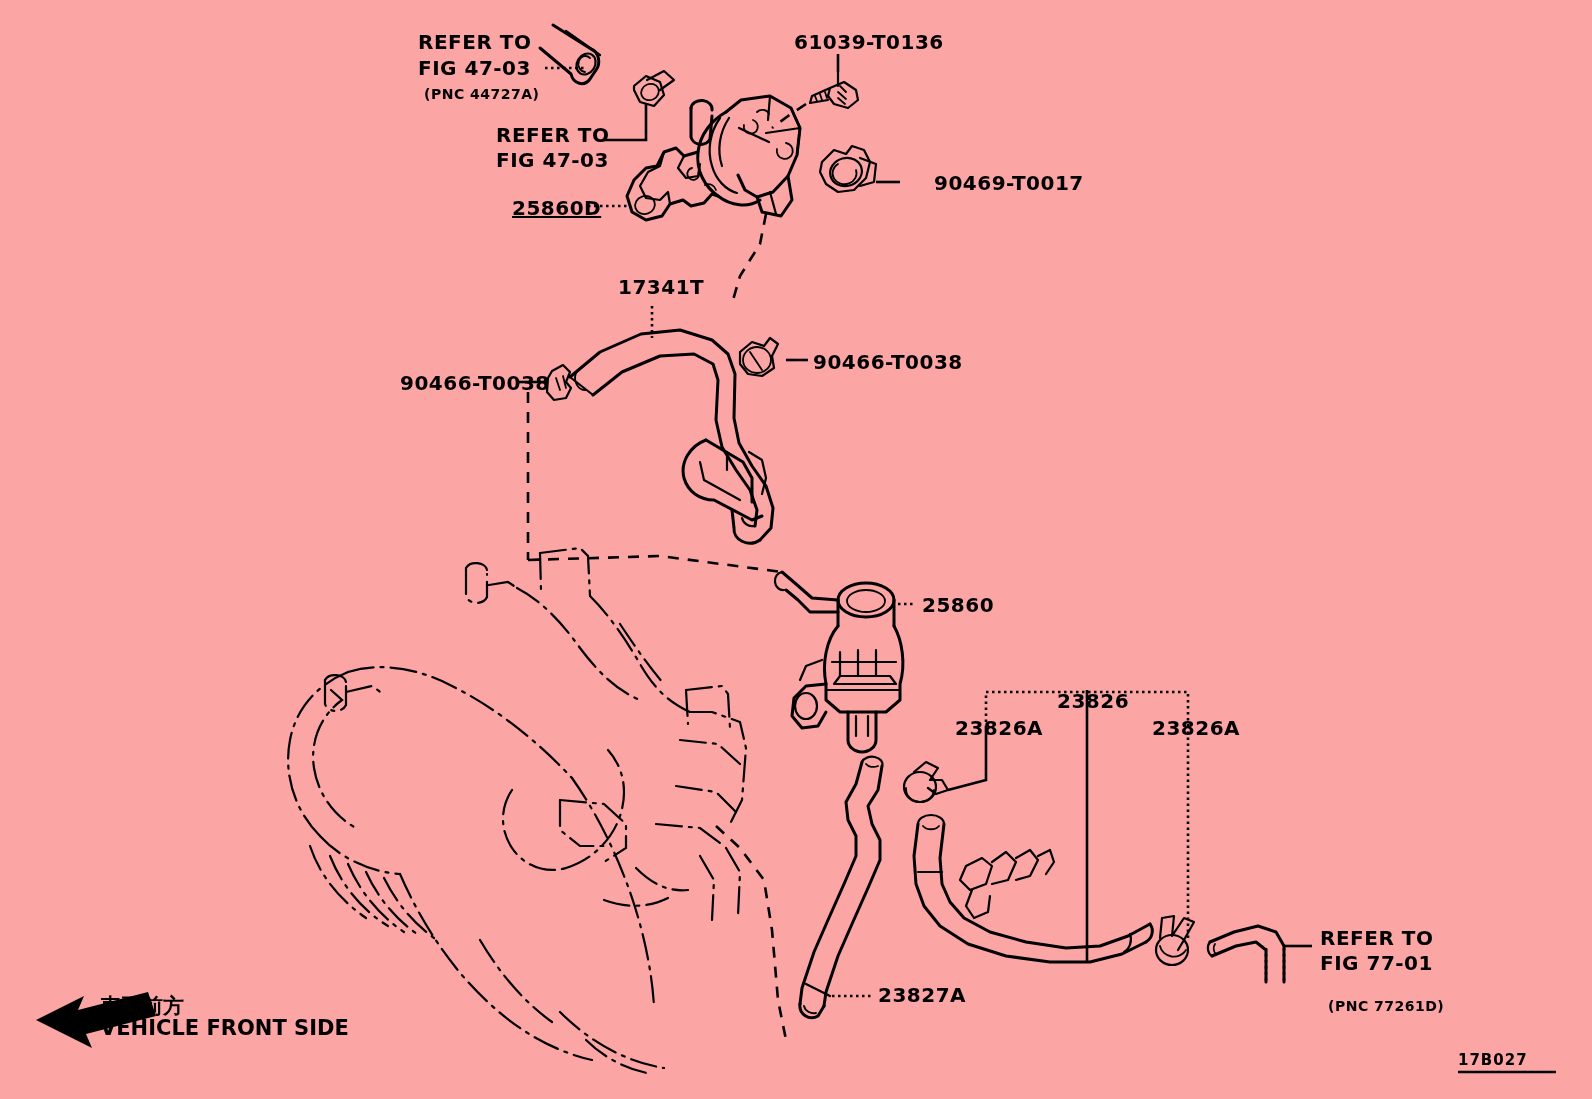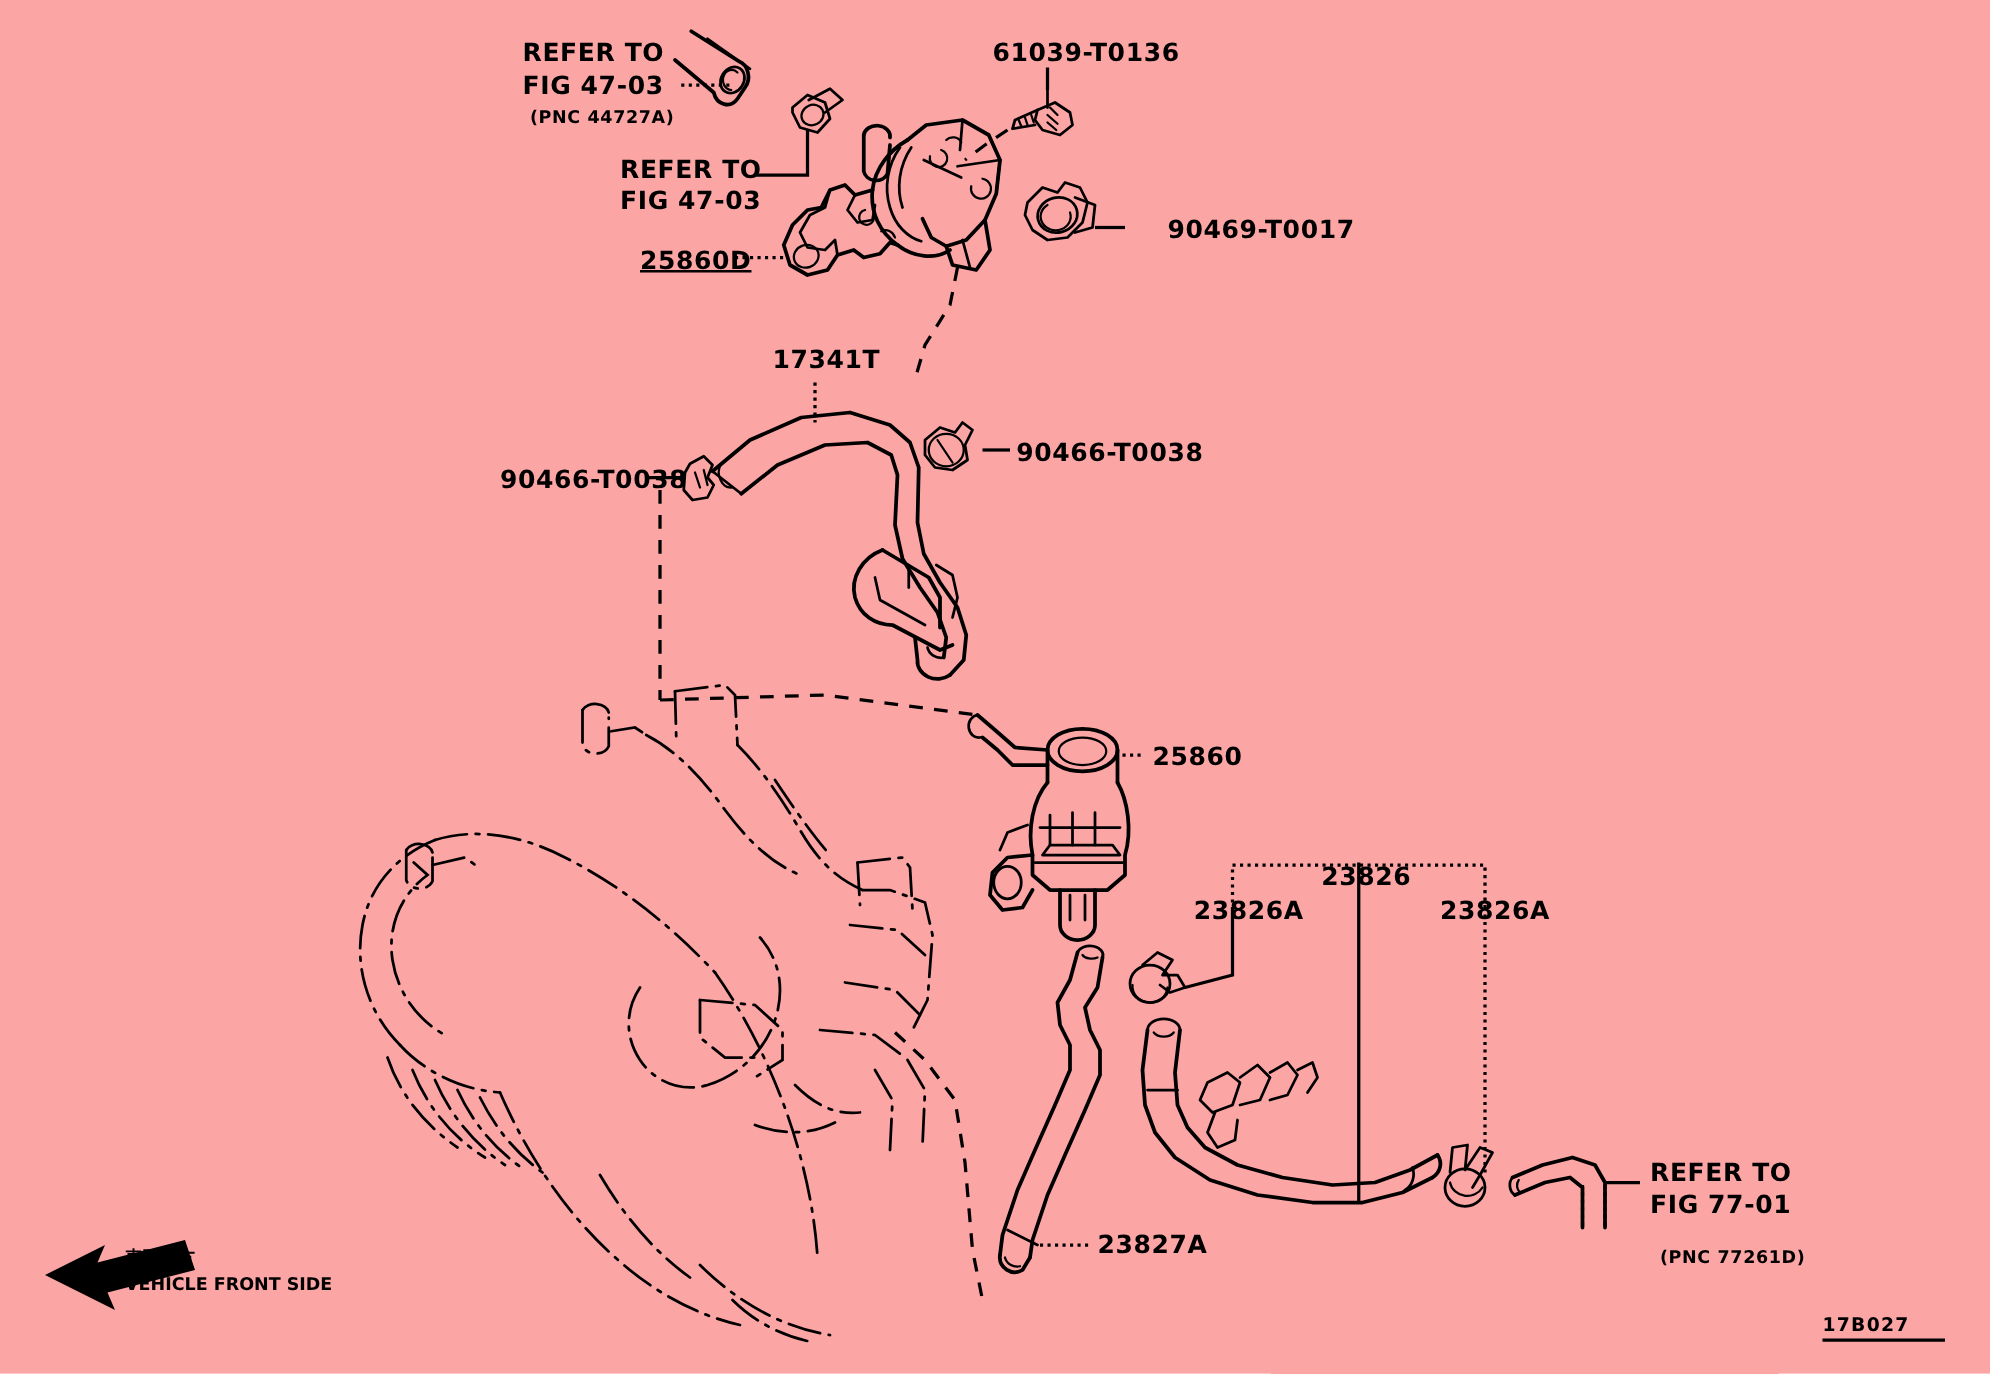--- a/index.html
+++ b/index.html
@@ -32,21 +32,21 @@
     font-size: 20px;
     letter-spacing: 0.5px;
     line-height: 25px;
     white-space: pre;
     color: #000;
   }
   .lbl.small {
     font-size: 14px;
   }
   .lbl.jp {
-    font-size: 14px;
+    font-size: 21px;
     letter-spacing: 0px;
   }
   .lbl.code {
     font-size: 15px;
     letter-spacing: 1px;
   }
   .multi { white-space: pre-line; }
 </style>
 </head>
 <body>

